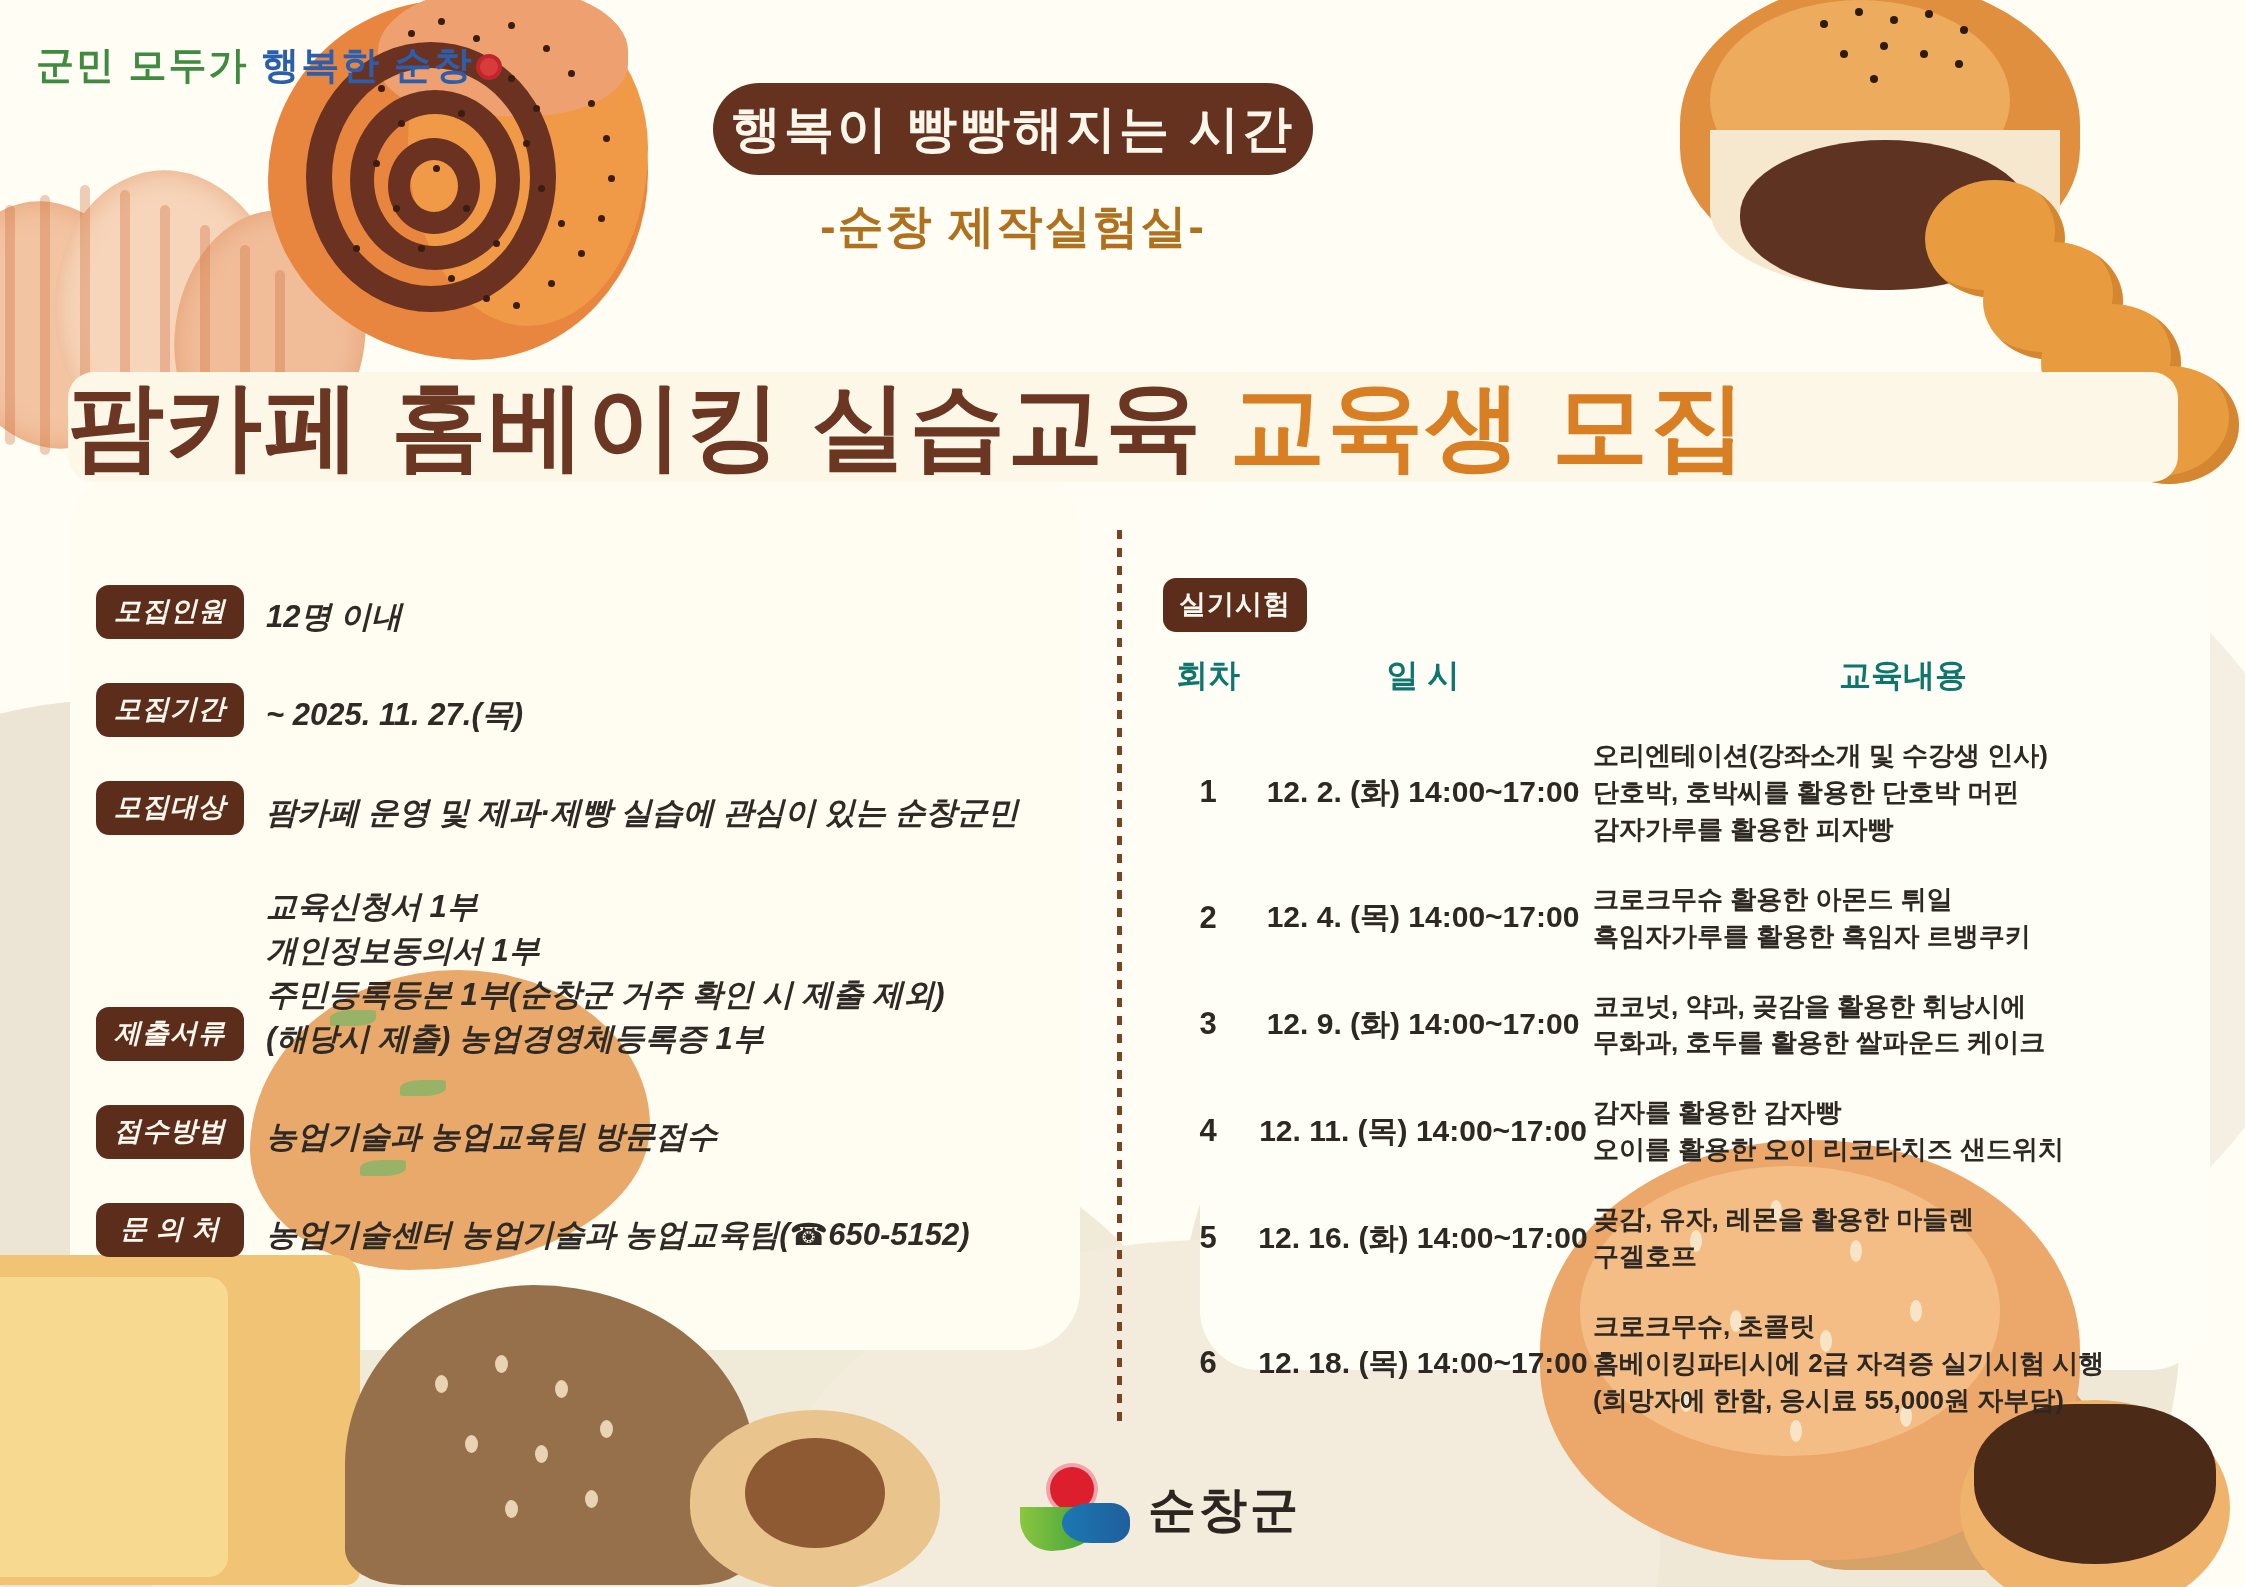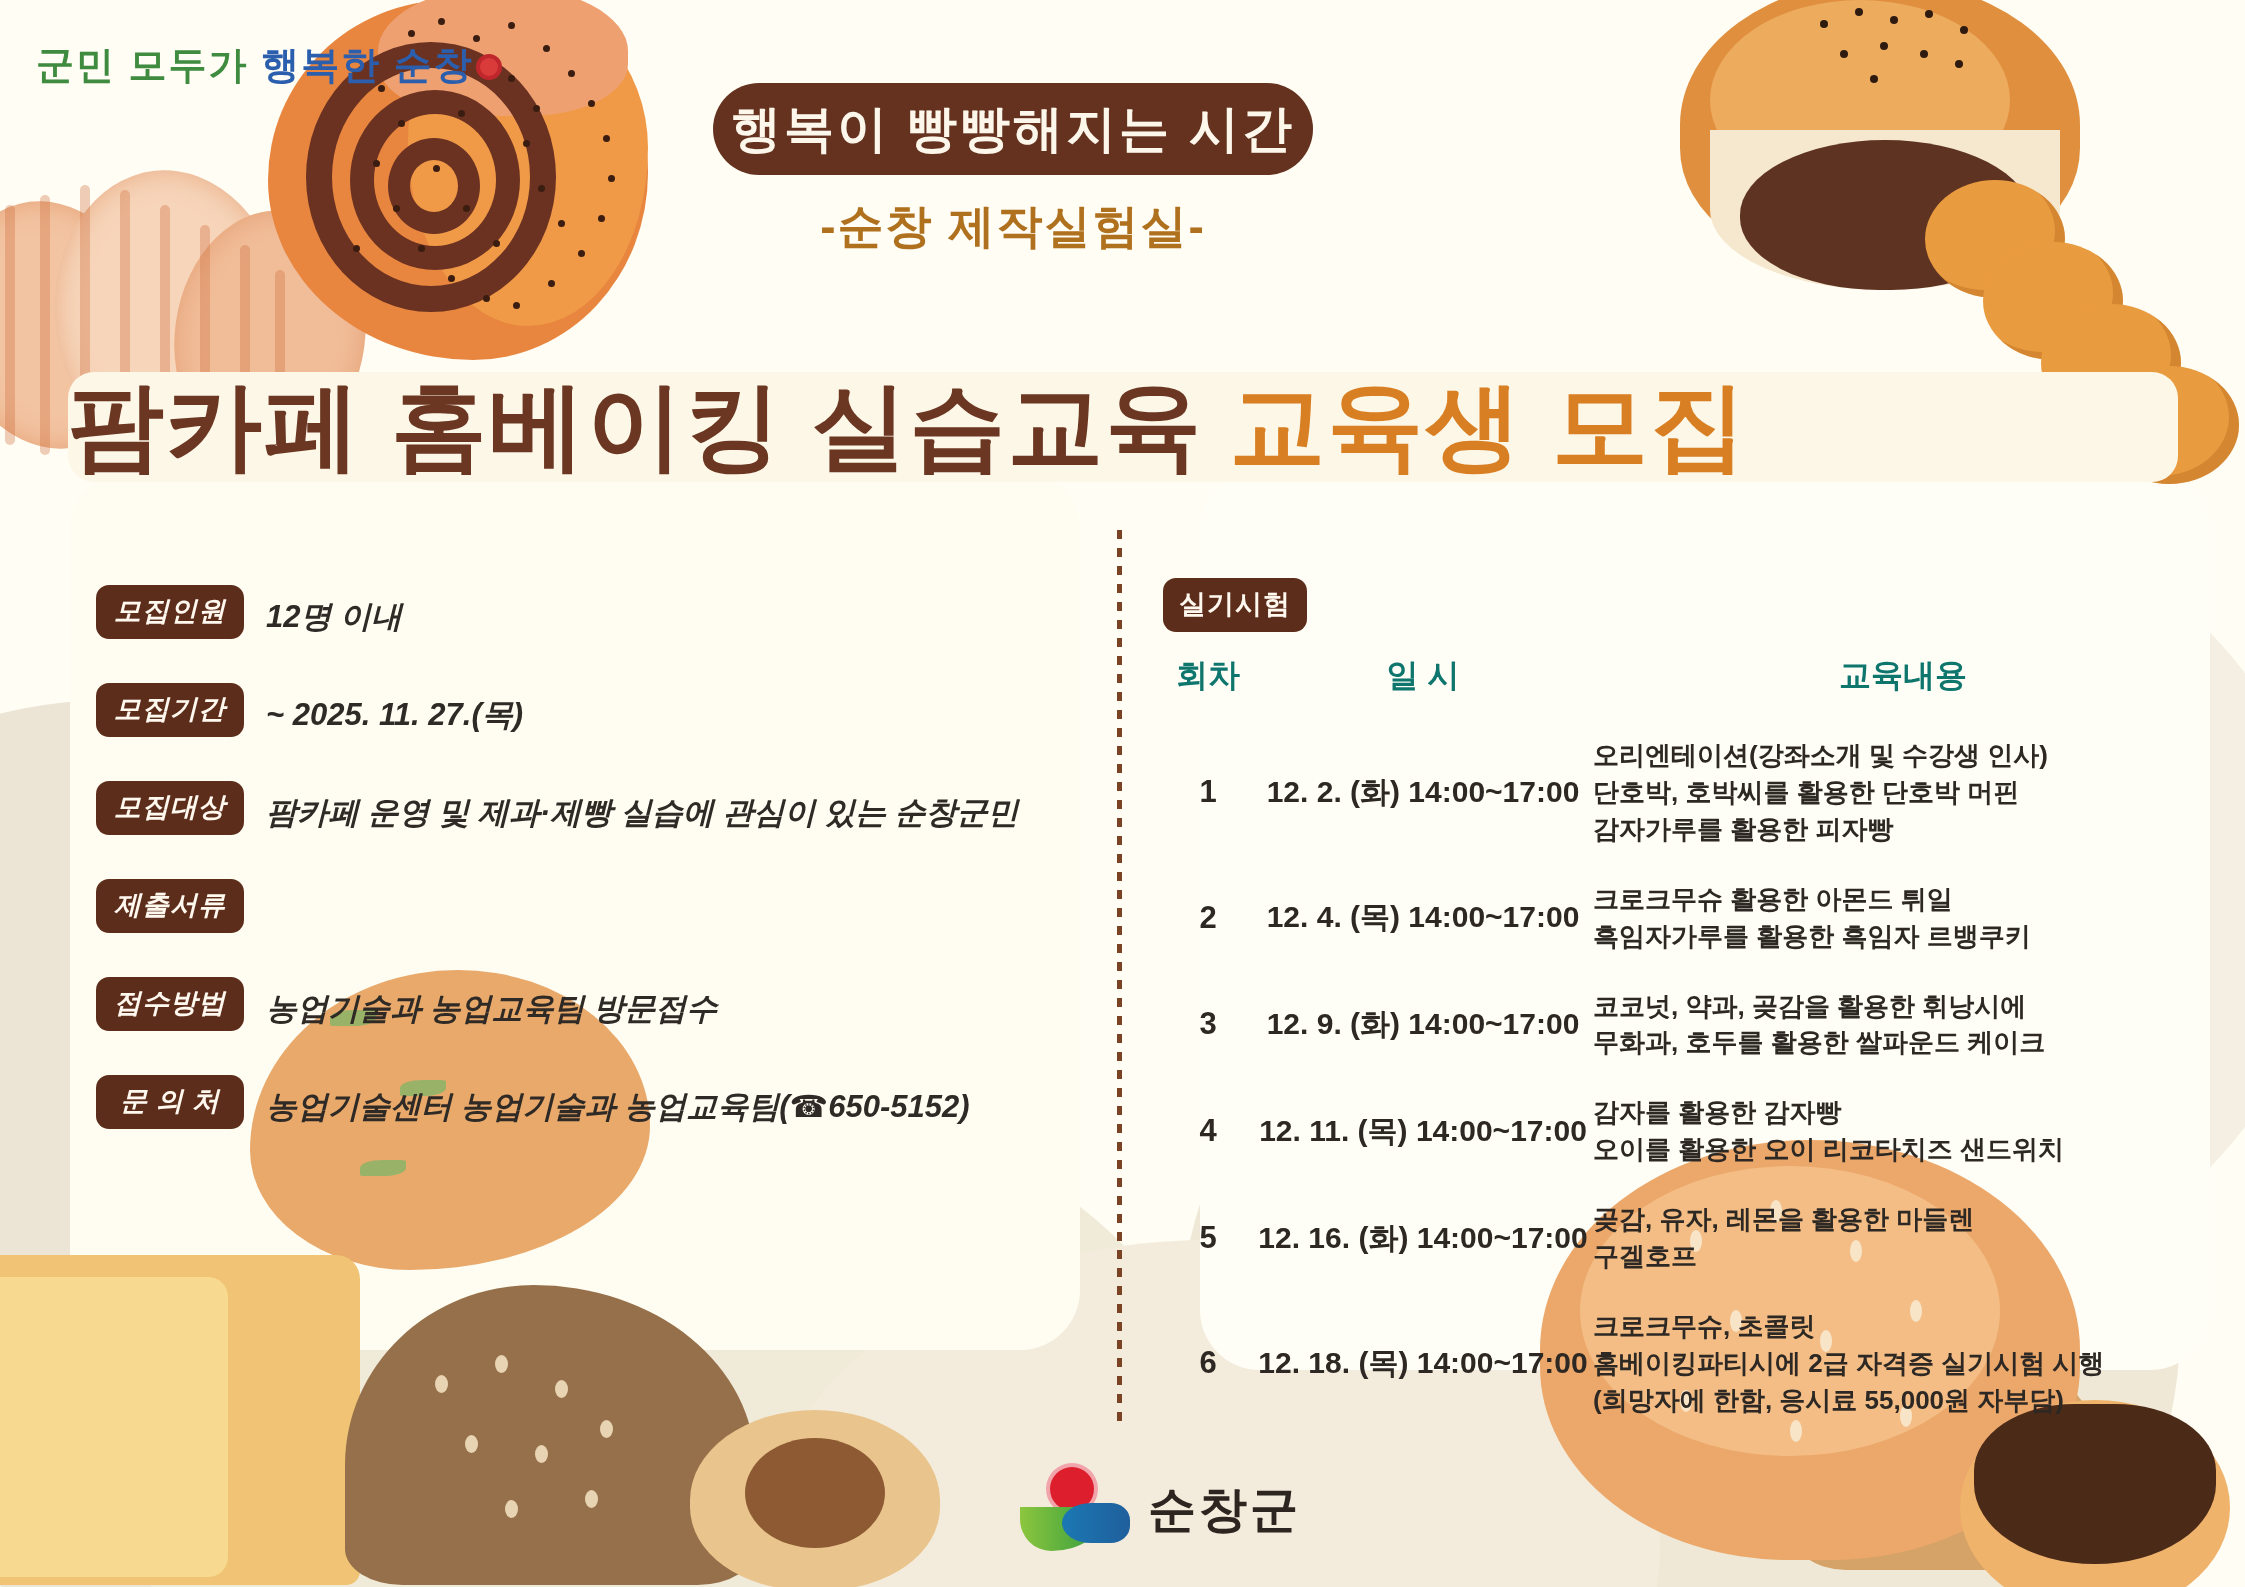--- a/index.html
+++ b/index.html
@@ -441,20 +441,24 @@
       <div class="info-row">
         <div class="tag">모집기간</div>
         <div class="info-val">~ 2025. 11. 27.(목)</div>
       </div>
       <div class="info-row">
         <div class="tag">모집대상</div>
         <div class="info-val">팜카페 운영 및 제과·제빵 실습에 관심이 있는 순창군민</div>
       </div>
       <div class="info-row">
         <div class="tag">제출서류</div>
+        <div class="info-val">교육신청서 1부
+개인정보동의서 1부
+주민등록등본 1부(순창군 거주 확인 시 제출 제외)
+(해당시 제출) 농업경영체등록증 1부</div>
       </div>
       <div class="info-row">
         <div class="tag">접수방법</div>
         <div class="info-val">농업기술과 농업교육팀 방문접수</div>
       </div>
       <div class="info-row">
         <div class="tag sp">문의처</div>
         <div class="info-val">농업기술센터 농업기술과 농업교육팀(☎650-5152)</div>
       </div>
     </div>

